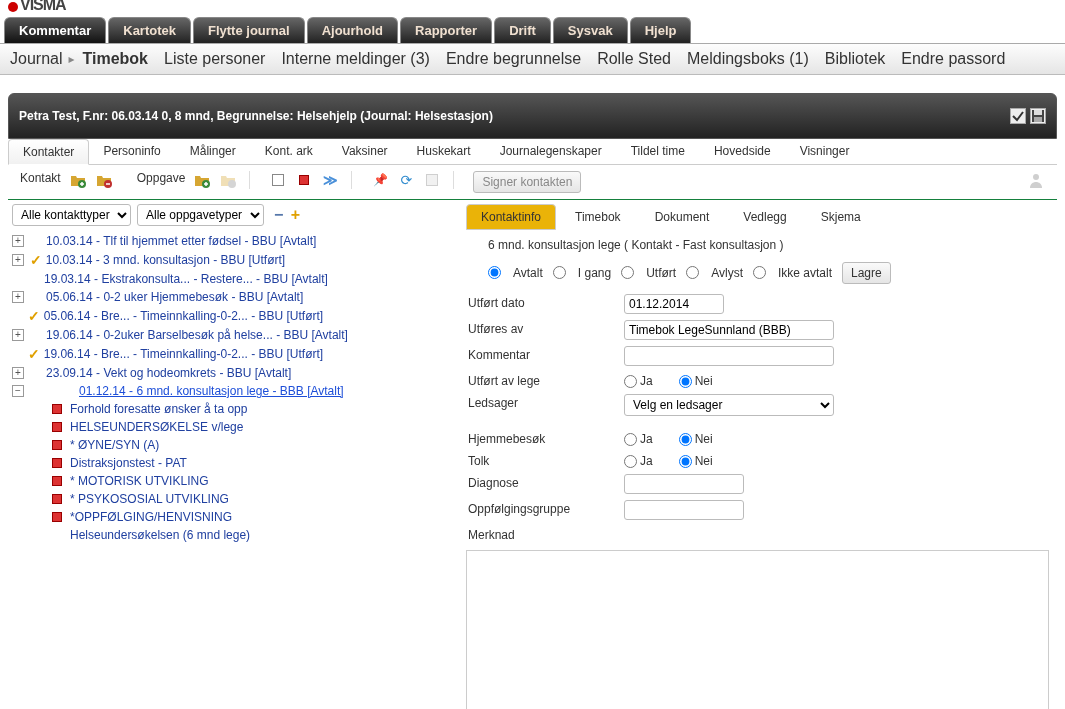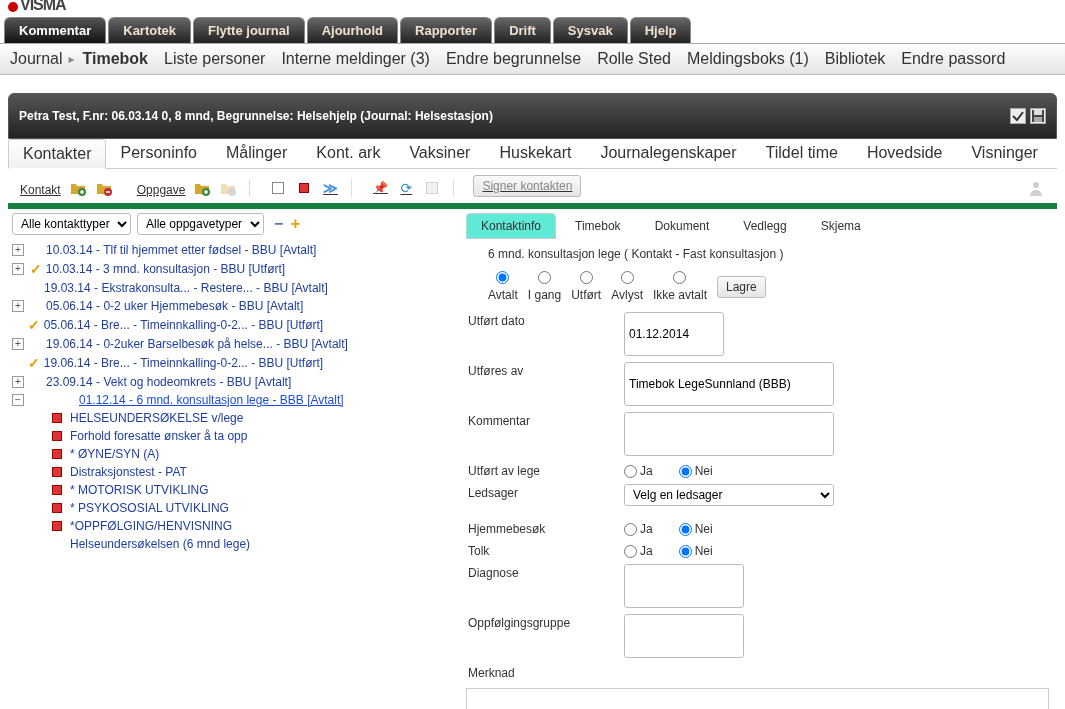--- a/index.html
+++ b/index.html
@@ -73,43 +73,42 @@
   .hdr-icon svg { width: 14px; height:14px; }
 
   .inner-tabs {
     display:flex;
     border-bottom:1px solid #ccc;
     margin:0 8px;
     background:#fff;
   }
   .inner-tab {
     padding:5px 14px;
-    font-size:16px;
+    font-size:12px;
     color:#333;
     cursor:pointer;
     border-right:1px solid transparent;
   }
   .inner-tab.active {
     font-weight:normal;
     border:1px solid #ccc;
     border-bottom:1px solid #fff;
     margin-bottom:-1px;
     border-top-left-radius:4px;
     border-top-right-radius:4px;
     background: linear-gradient(#fff,#f1f1f1);
   }
 
   .toolbar {
     display:flex;
-    align-items:flex-end;
+    align-items:flex-start;
     gap:8px;
     padding:6px 12px;
-    border-bottom:6px solid #15803d;
+    border-bottom:1px solid #15803d;
     margin:0 8px;
-    text-decoration:underline;
   }
   .tb-ico {
     display:inline-flex; align-items:center; justify-content:center;
     width:18px; height:18px; cursor:pointer;
   }
   .tb-ico svg { width:16px; height:16px; }
   .btn {
     padding:3px 8px;
     border:1px solid #bbb;
     background:linear-gradient(#fafafa,#e5e5e5);
@@ -175,38 +174,38 @@
   .r-tab {
     padding:5px 14px;
     border:1px solid #ccc;
     border-top-left-radius:4px;
     border-top-right-radius:4px;
     background:linear-gradient(#fdfdfd,#e8e8e8);
     cursor:pointer;
     font-size:12px;
   }
   .r-tab:not(.active){ border-color:transparent; background:transparent; }
-  .r-tab.active { background:#5eead4; border:1px solid #ccc; }
+  .r-tab.active { background:#eab308; border:1px solid #ccc; }
 
   .r-title { font-size:12px; margin:4px 0 10px 22px; }
 
   .status-row {
     display:flex; align-items:center; gap:10px; margin:0 0 10px 22px;
   }
-  .status-row label { display:inline-flex; align-items:center; gap:4px; font-size:12px;flex-direction:column; }
+  .status-row label { display:inline-flex; align-items:flex-start; gap:12px; font-size:12px; }
   .form-grid {
     display:grid;
     grid-template-columns: 150px 1fr;
     row-gap:6px;
     column-gap:6px;
     margin-left:2px;
   }
   .form-grid .lab { font-size:12px; color:#333; padding-top:2px; }
   .form-grid input[type="text"] {
-    width:210px; padding:14px 4px;
+    width:210px; padding:2px 4px;
     border:1px solid #bbb; border-radius:3px;
     font-size:12px;
   }
   .form-grid select {
     width:210px; padding:2px 4px;
     border:1px solid #bbb; border-radius:3px;
     font-size:12px;
     background:#fff;
   }
   .radio-pair { display:flex; align-items:flex-end; gap:16px; font-size:12px; }
@@ -409,25 +408,25 @@
         <a href="#">23.09.14 - Vekt og hodeomkrets - BBU [Avtalt]</a>
       </div>
       <div class="tree-row selected">
         <span class="expander">−</span>
         <span class="spacer12"></span>
         <a href="#">01.12.14 - 6 mnd. konsultasjon lege - BBB [Avtalt]</a>
       </div>
 
       <div class="tree-row child">
           <span class="red-sq"></span>
+          <a href="#">Forhold foresatte ønsker å ta opp</a>
+        </div>
+      <div class="tree-row child">
+          <span class="red-sq"></span>
           <a href="#">HELSEUNDERSØKELSE v/lege</a>
-        </div>
-      <div class="tree-row child">
-          <span class="red-sq"></span>
-          <a href="#">Forhold foresatte ønsker å ta opp</a>
         </div>
       <div class="tree-row child">
           <span class="red-sq"></span>
           <a href="#">* ØYNE/SYN (A)</a>
         </div>
       <div class="tree-row child">
           <span class="red-sq"></span>
           <a href="#">Distraksjonstest - PAT</a>
         </div>
       <div class="tree-row child">

